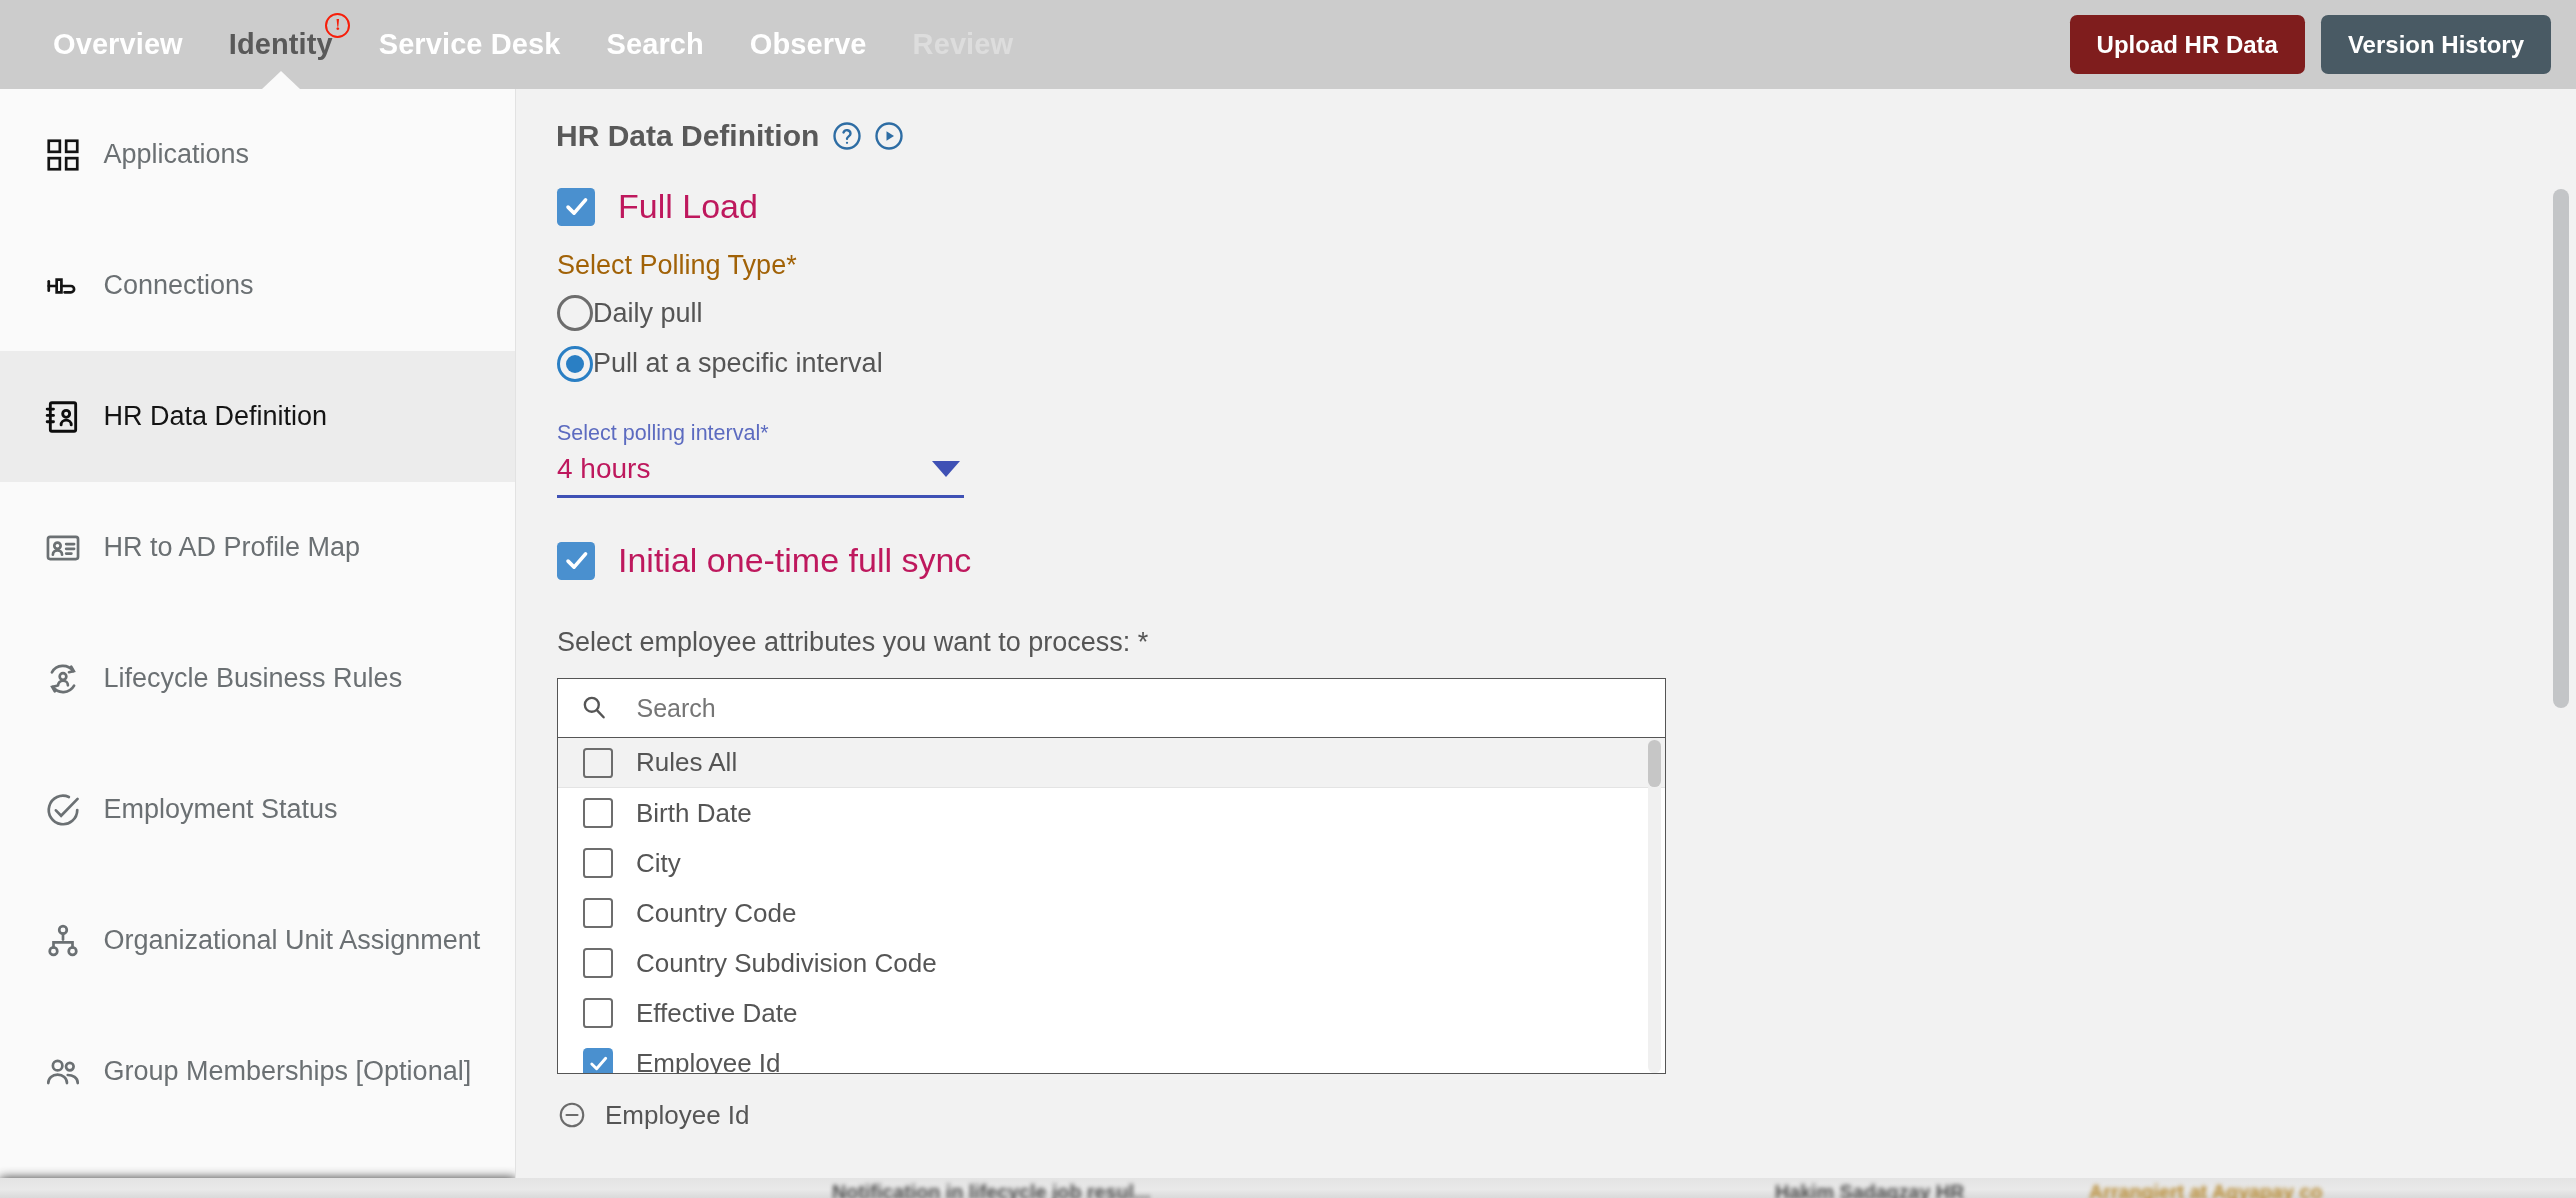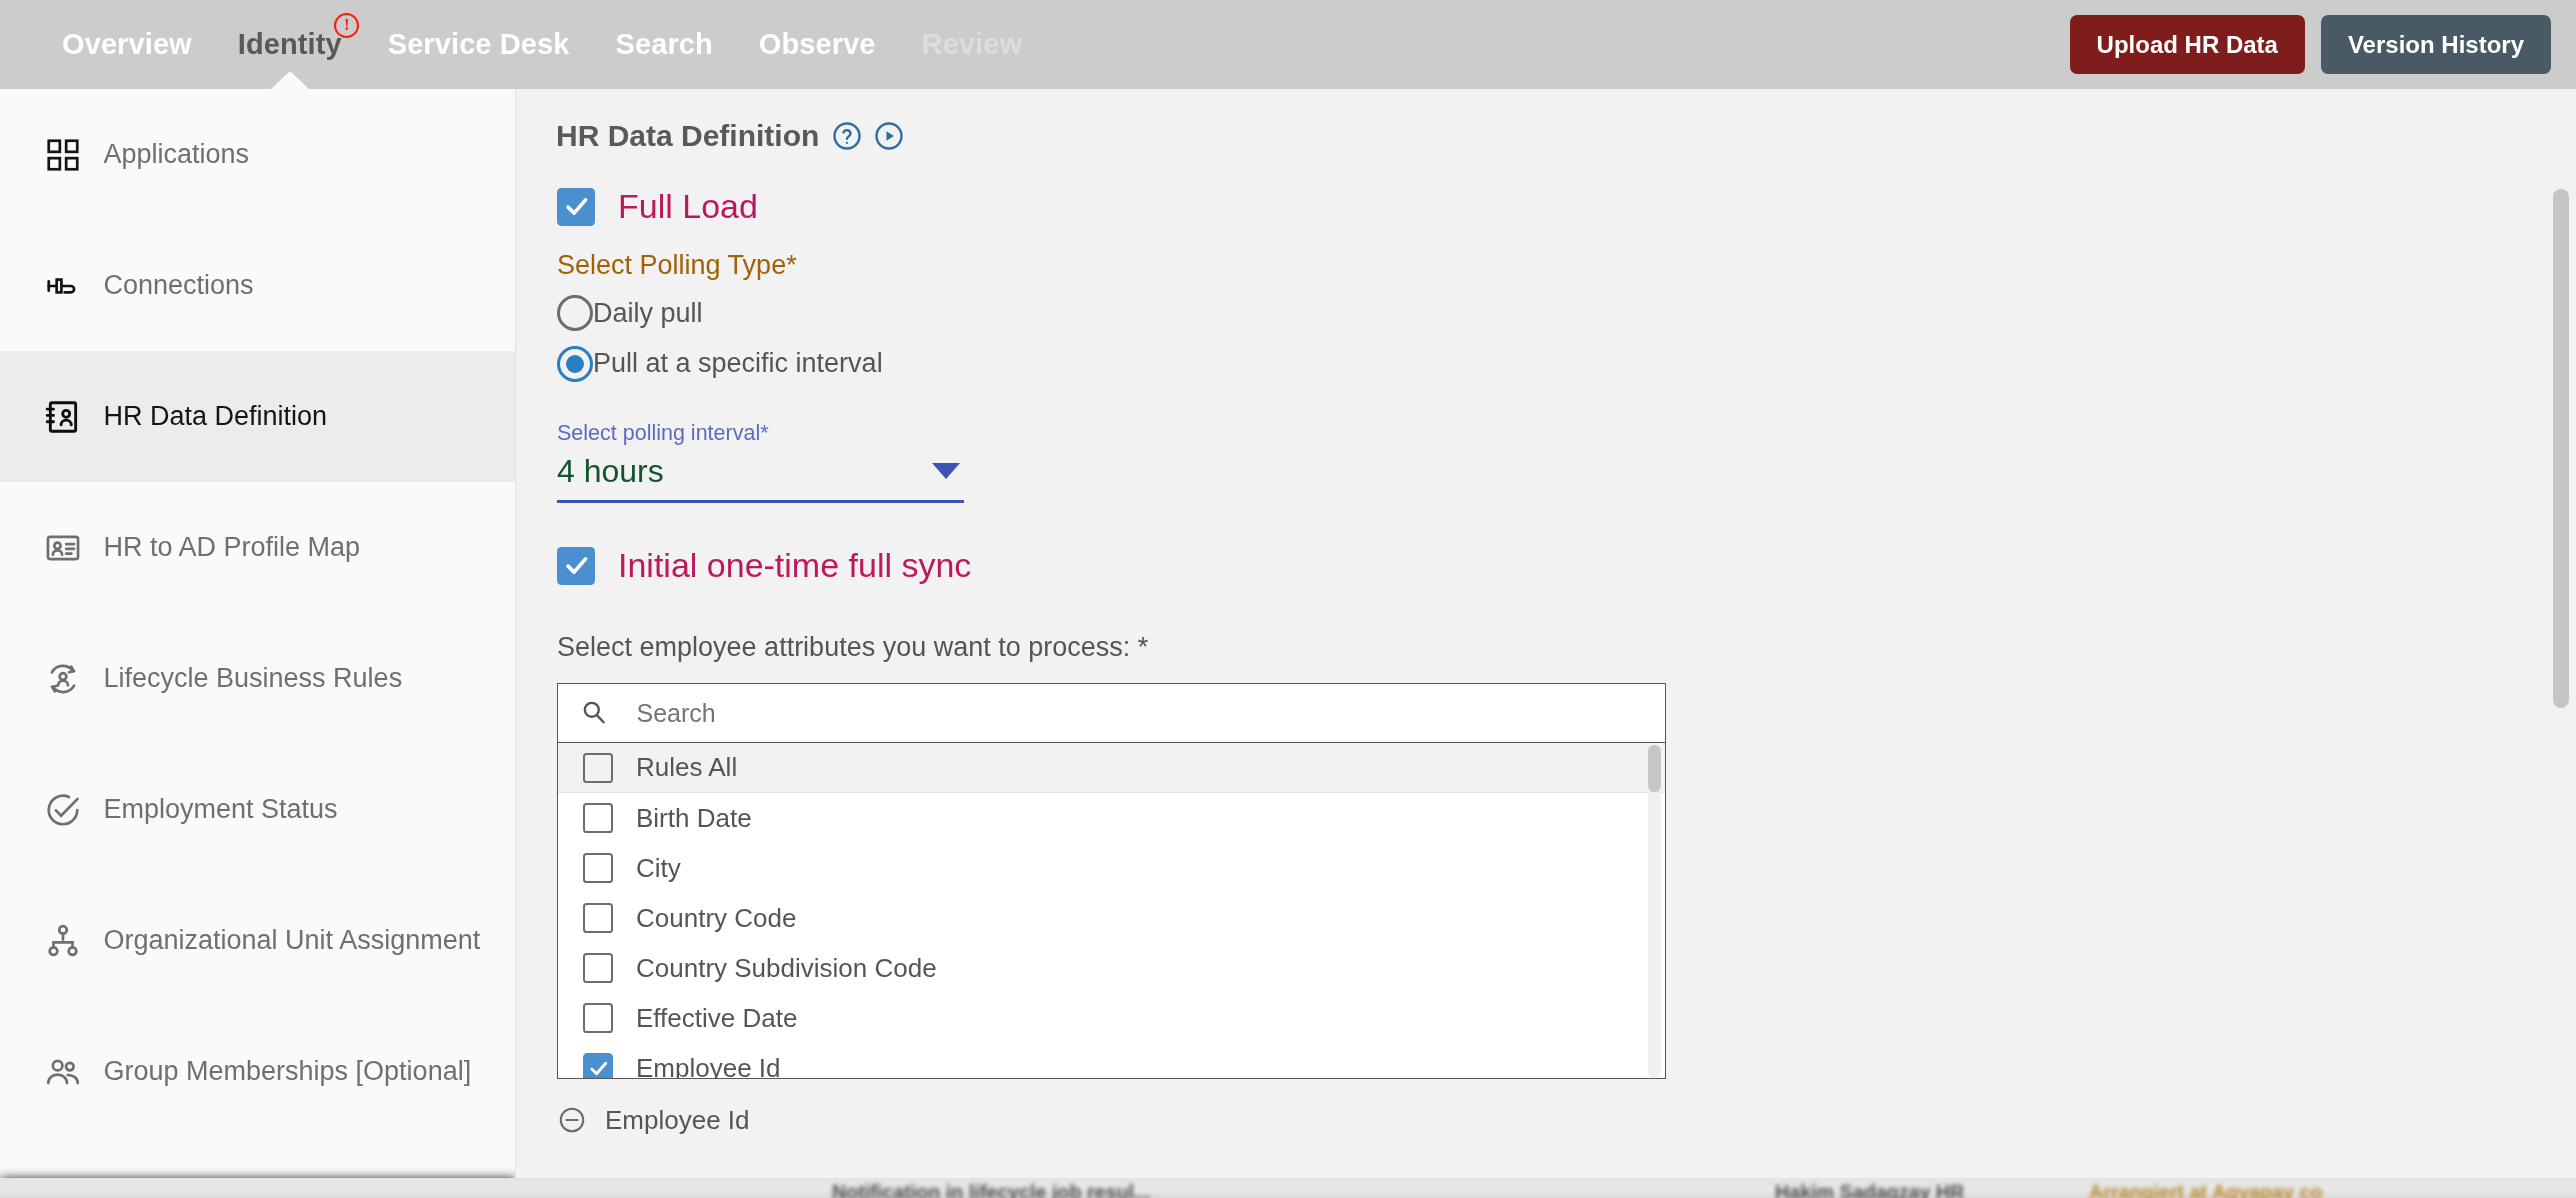--- a/index.html
+++ b/index.html
@@ -10,21 +10,21 @@
     overflow: hidden;
   }
   #app { position: relative; width: 2576px; height: 1199px; background:#f2f2f2; }
 
   
   .topnav {
     position: absolute; top:0; left:0; width:2576px; height:89px;
     background:#cccccc;
     display:flex; align-items:center;
   }
-  .nav-tabs { display:flex; align-items:center; gap:0; padding-left:39px; height:89px; }
+  .nav-tabs { display:flex; align-items:center; gap:0; padding-left:30px; height:89px; }
   .nav-tab {
     position:relative;
     font-size:29px; font-weight:bold; color:#ffffff;
     padding: 0 23px; height:89px; display:flex; align-items:center;
     letter-spacing:0.1px; white-space:nowrap; cursor:pointer;
   }
   .nav-tab.active { color:#595959; }
   .nav-tab.muted { color:#dddddd; }
   .nav-tab .pointer {
     position:absolute; bottom:0; left:50%; transform:translateX(-50%);
@@ -108,21 +108,21 @@
   .radio.sel .dot { width:18px; height:18px; border-radius:50%; background:#2a7fc4; }
   .radio-label { font-size:27px; color:#555555; }
 
   .select-wrap { margin-top:39px; width:407px; }
   .select-label { font-size:21.5px; color:#5c6bc0; }
   .select-box {
     margin-top:7.2px; position:relative;
     display:flex; align-items:center; justify-content:space-between;
     border-bottom:3.6px solid #3f51b5; padding-bottom:10.7px;
   }
-  .select-value { font-size:32px; color:#14532d; }
+  .select-value { font-size:28px; color:#be185d; }
   .caret { width:0;height:0;border-left:14.3px solid transparent;border-right:14.3px solid transparent;border-top:16px solid #3f51b5; margin-right:3.6px; }
 
   .attr-title { font-size:27px; color:#555555; margin-top:47px; }
 
   .multiselect {
     margin-top:19.7px; width:1109px;
     border:1.8px solid #555555; background:#ffffff;
   }
   .ms-search {
     display:flex; align-items:center; gap:30px;

